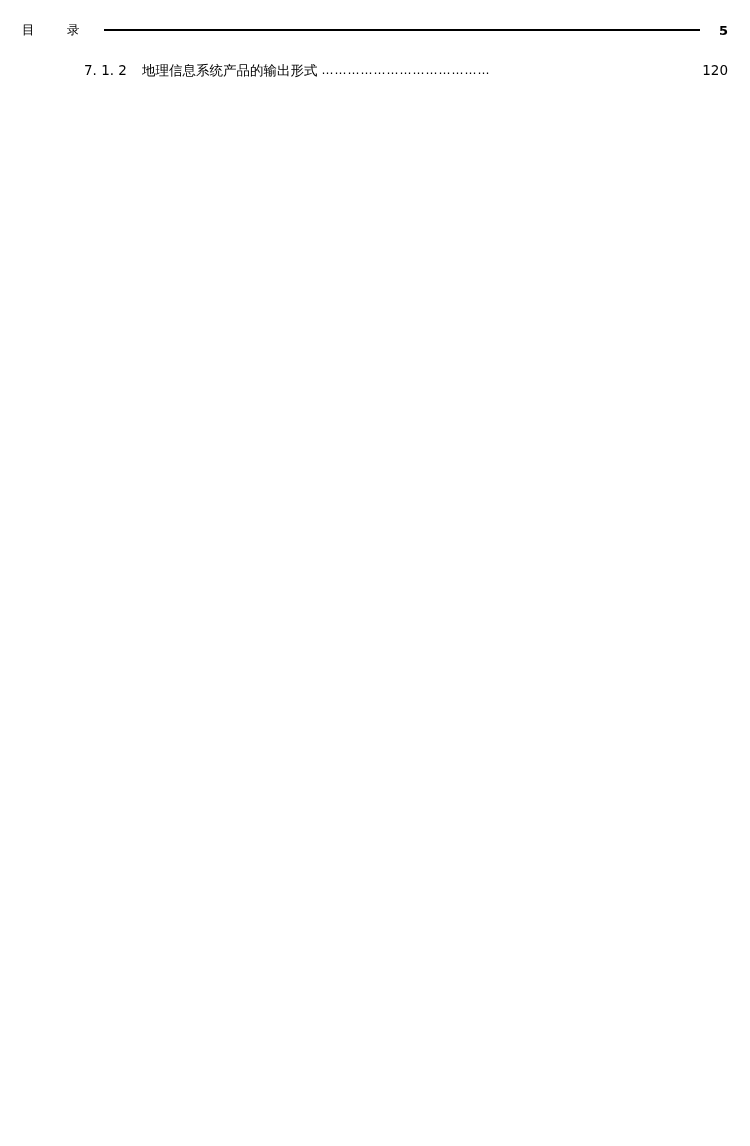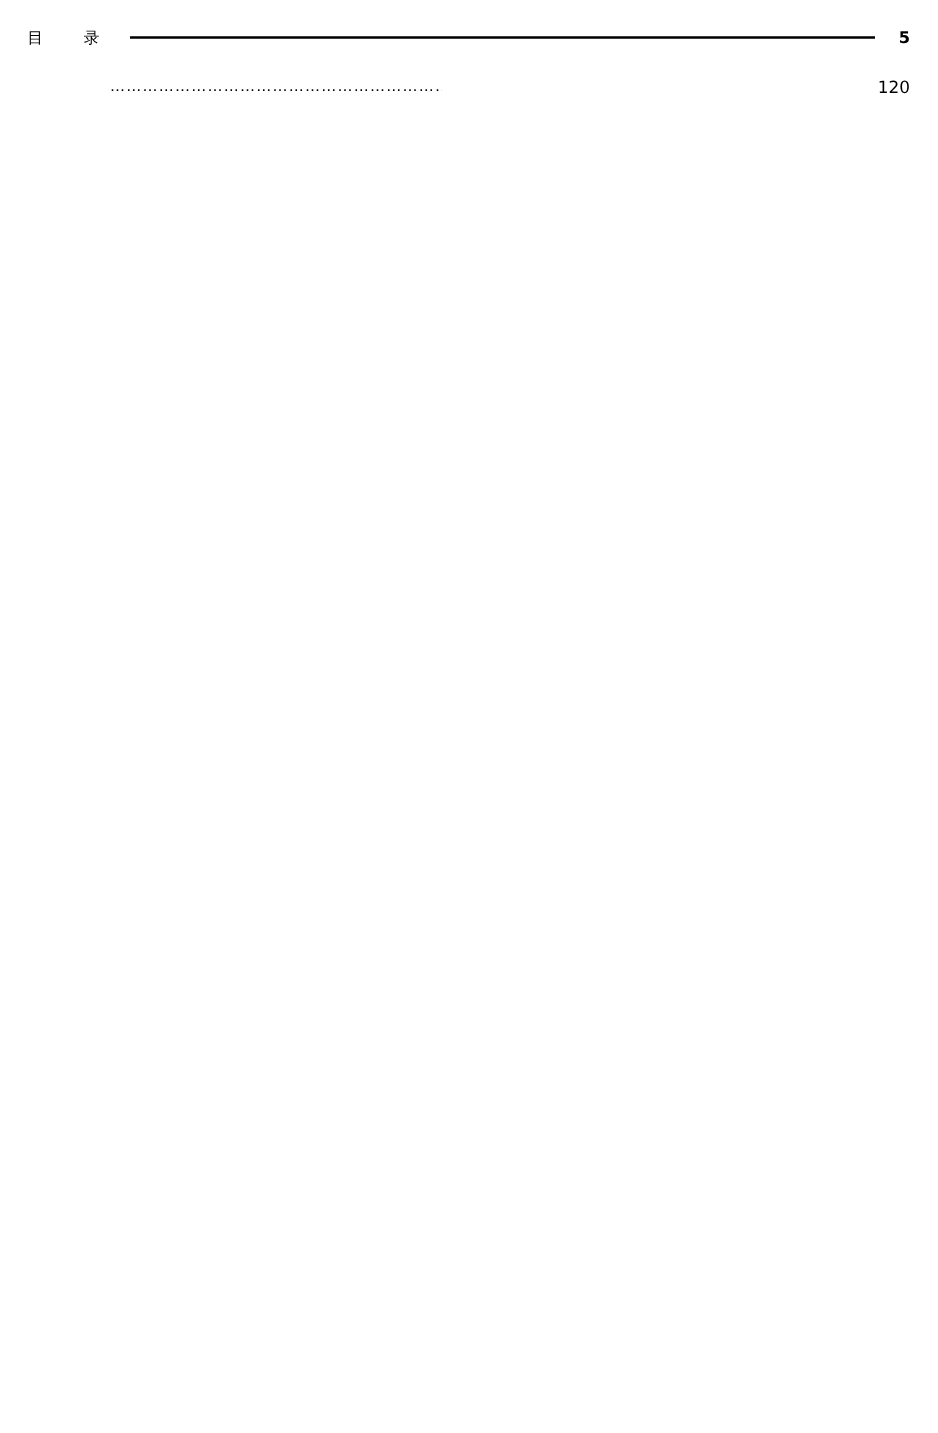--- a/index.html
+++ b/index.html
@@ -104,18 +104,19 @@
 <div class="page">
 
   <div class="header">
     <span class="header-title">目　录</span>
     <span class="header-rule"></span>
     <span class="header-page">5</span>
   </div>
 
   <div class="toc" id="toc-list">
       <div class="row lv2">
+        <span class="label"><span class="num">7. 1. 2</span><span>地理信息系统产品的输出形式</span></span>
         <span class="leader">……………………………………………………………………………………………………………</span>
         <span class="page">120</span>
       </div>
     </div>
 
 </div>
 
 </body></html>

